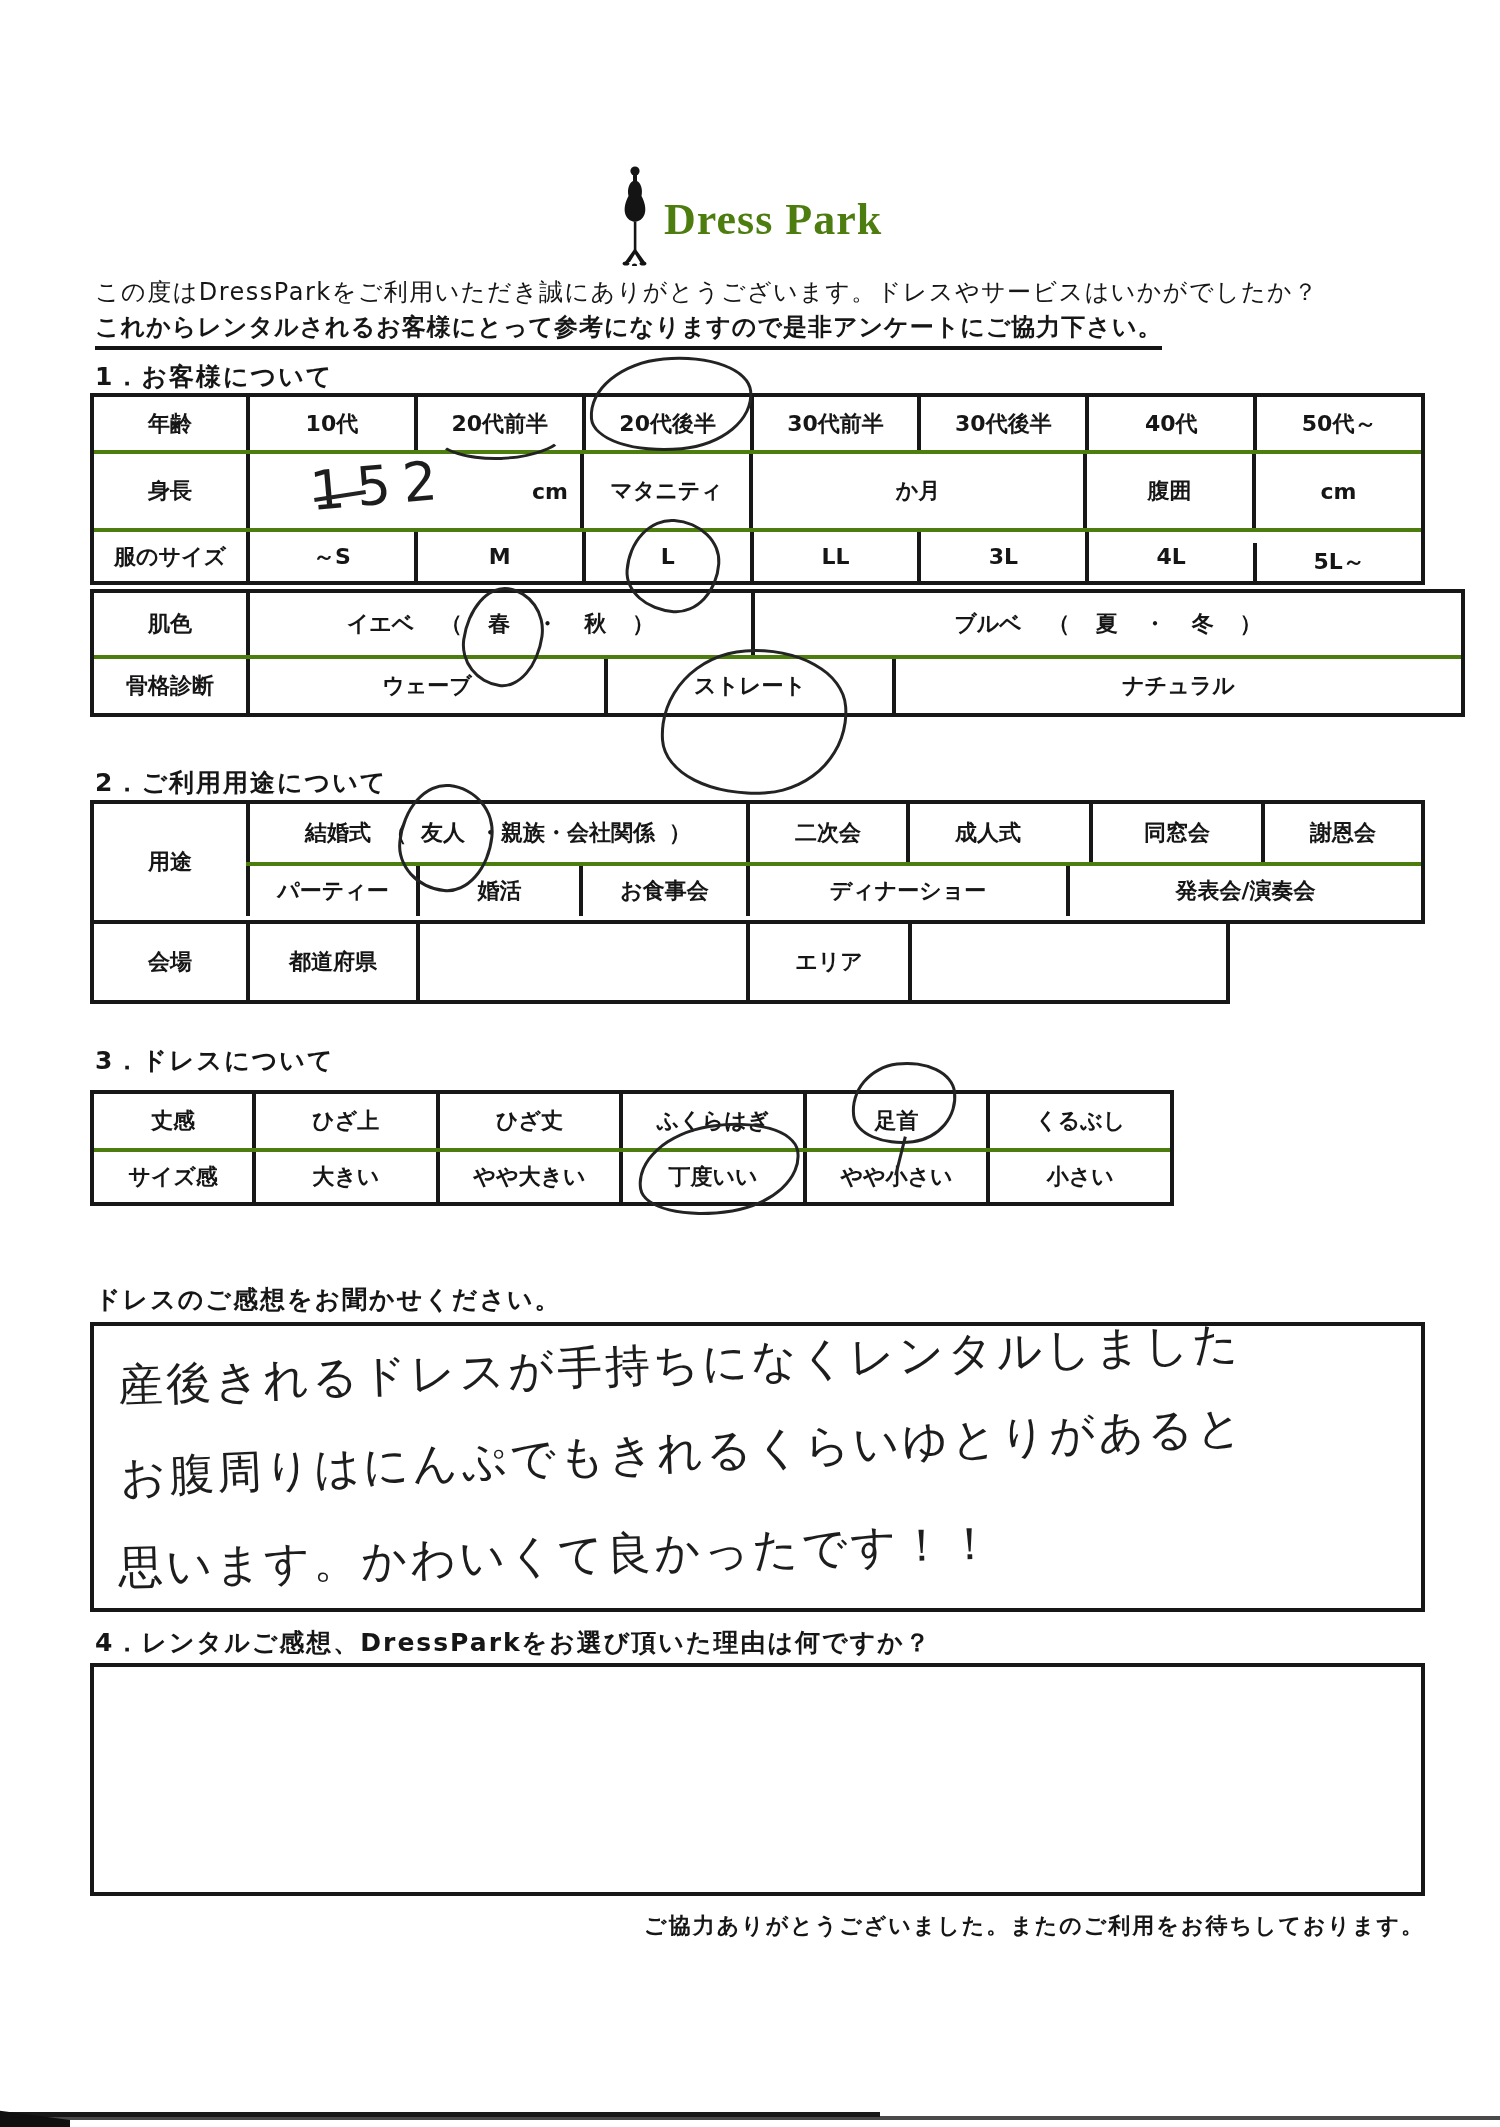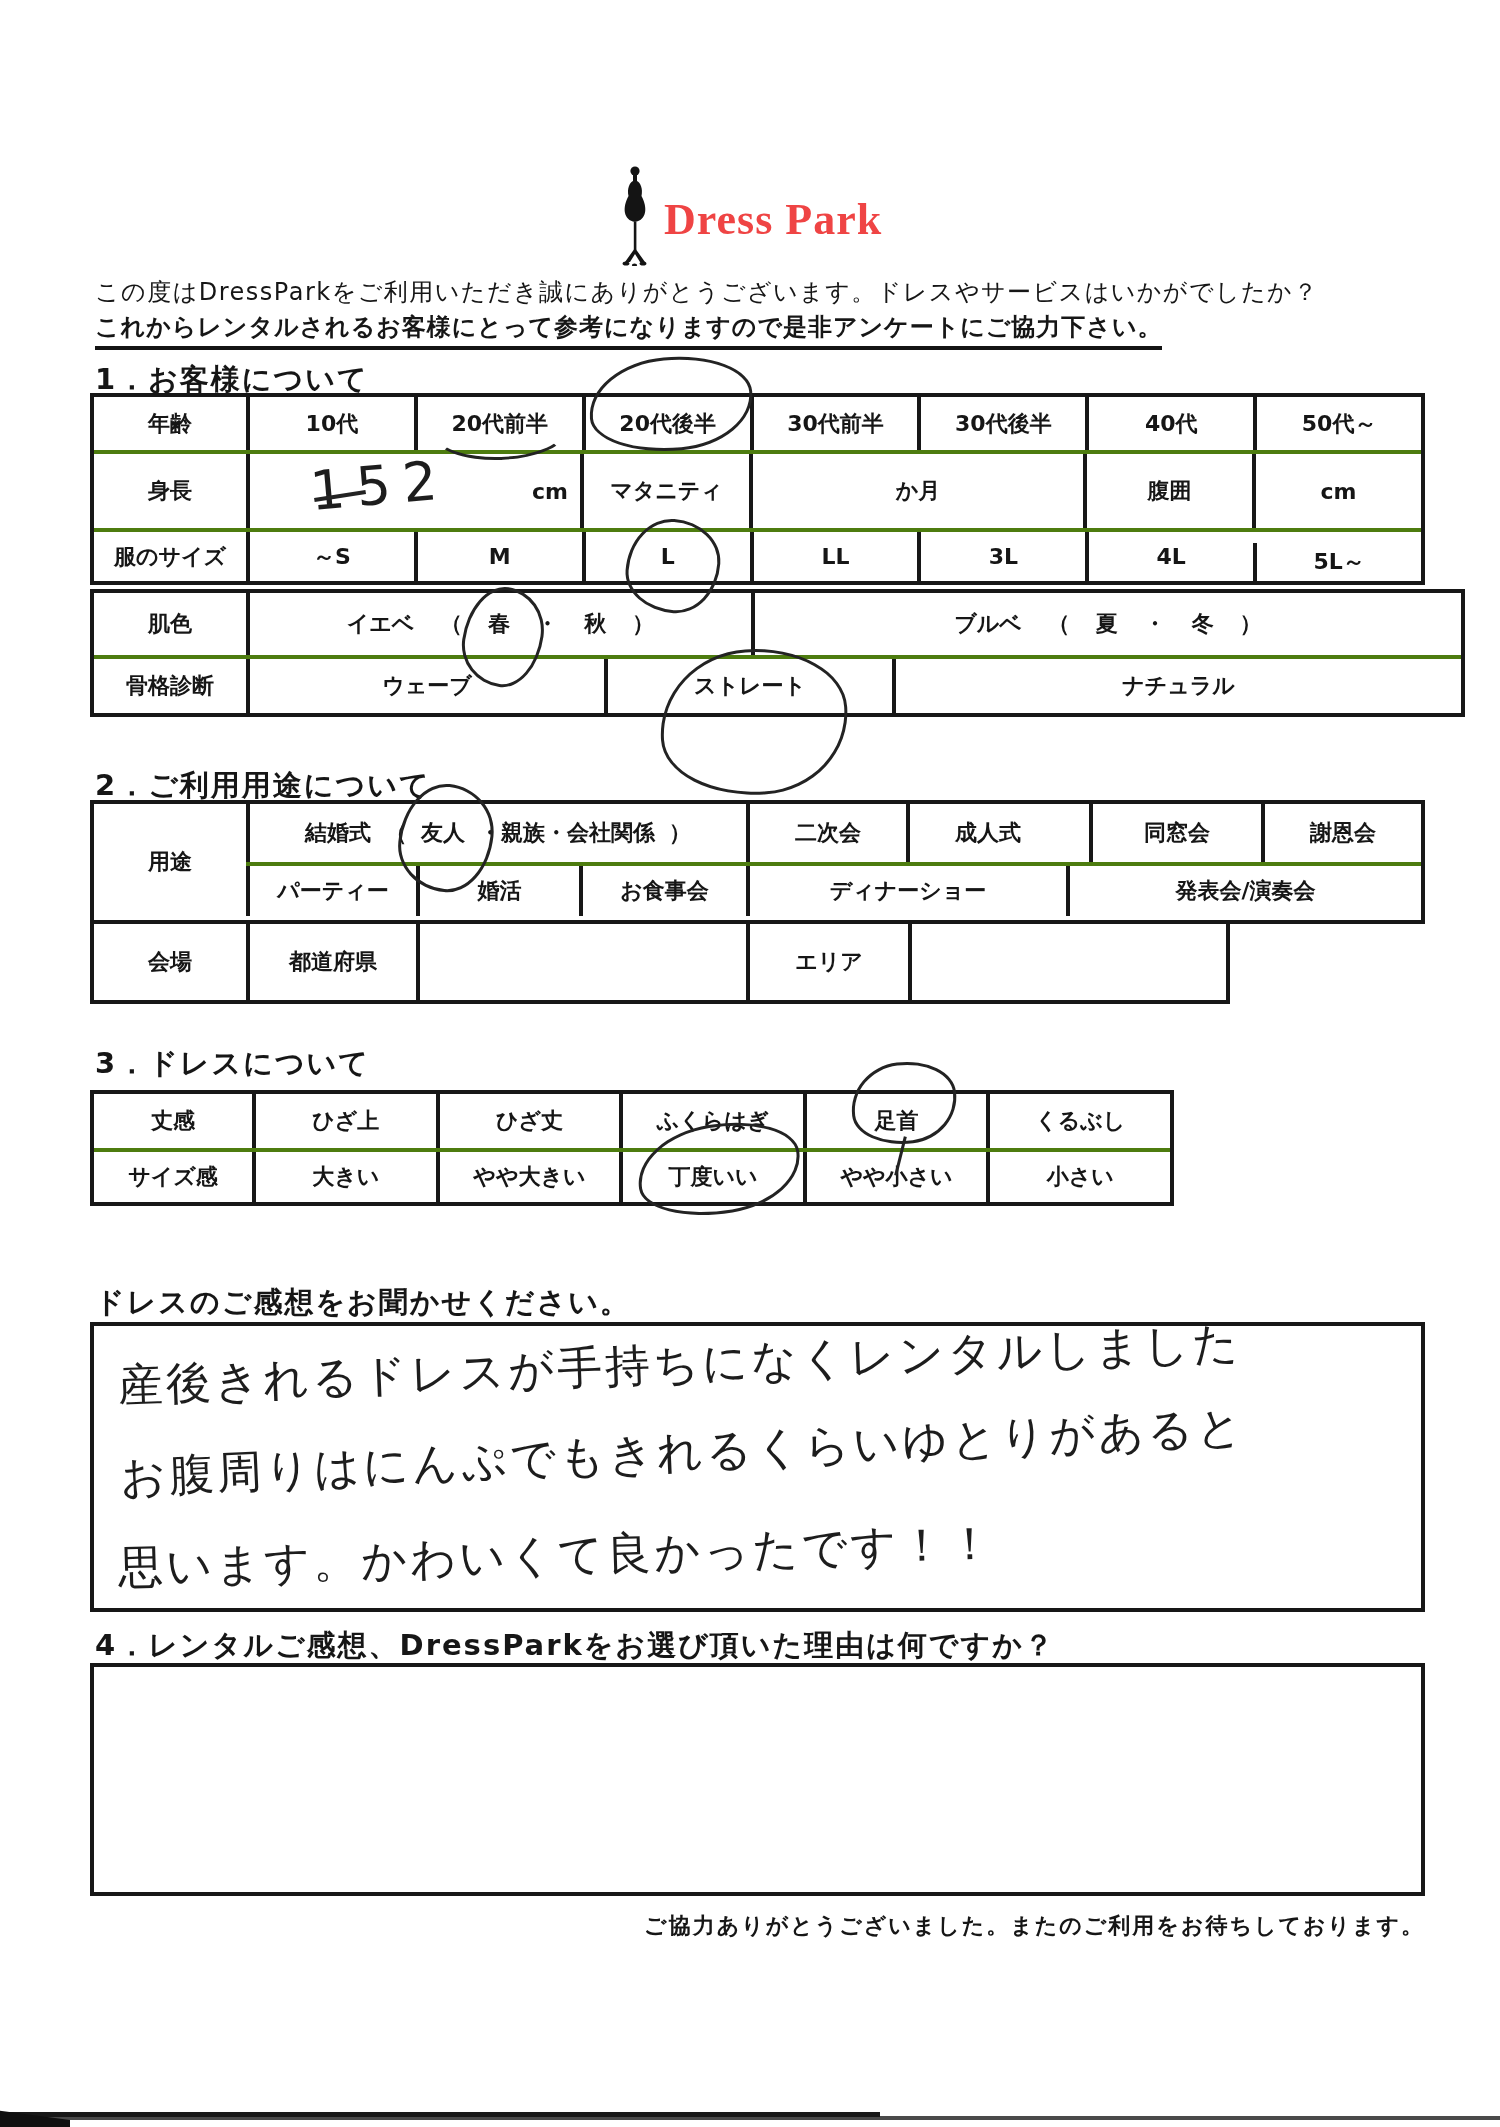--- a/index.html
+++ b/index.html
@@ -7,28 +7,28 @@
     position:relative; width:1500px; height:2127px; margin:0 auto;
     background:#ffffff; overflow:hidden;
     font-family:"DejaVu Sans","Liberation Sans",sans-serif; color:#161616;
   }
   .abs { position:absolute; }
   
   .logo { position:absolute; left:618px; top:166px; display:flex; align-items:flex-end; }
   .logo svg { display:block; }
   .logo .brand {
     font-family:"Liberation Serif","DejaVu Serif",serif;
-    font-size:44px; font-weight:700; color:#ef4444; letter-spacing:1px;
+    font-size:44px; font-weight:700; color:#4d7c0f; letter-spacing:1px;
     margin:0 0 24px 12px; line-height:1;
   }
   
   .t-intro { font-size:24px; font-weight:500; letter-spacing:1.5px; white-space:nowrap; }
   .t-intro2 { font-size:24px; font-weight:bold; letter-spacing:1px; white-space:nowrap;
               border-bottom:4px solid #141414; padding-bottom:3px; }
-  .t-head { font-size:29px; font-weight:bold; letter-spacing:2px; white-space:nowrap; }
+  .t-head { font-size:25px; font-weight:bold; letter-spacing:2px; white-space:nowrap; }
   .t-close { font-size:22px; font-weight:600; letter-spacing:2px; white-space:nowrap; }
   
   .tbl { position:absolute; border:4px solid #171717; box-sizing:border-box; background:#fff; }
   .trow { display:flex; border-top:4px solid #4d7c0f; box-sizing:border-box; }
   .trow.first { border-top:none; }
   .cell {
     border-left:4px solid #171717; box-sizing:border-box; position:relative;
     display:flex; align-items:center; justify-content:center;
     font-weight:bold; font-size:22px; white-space:nowrap;
   }

